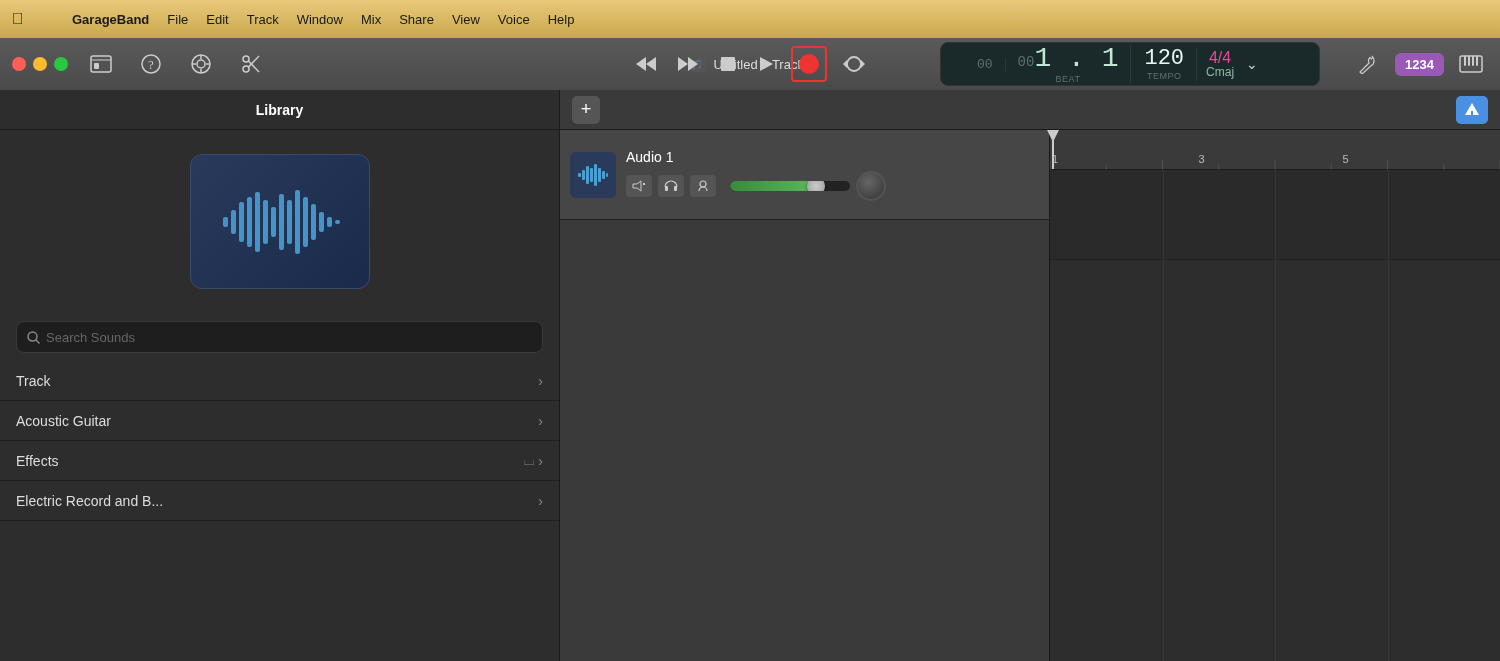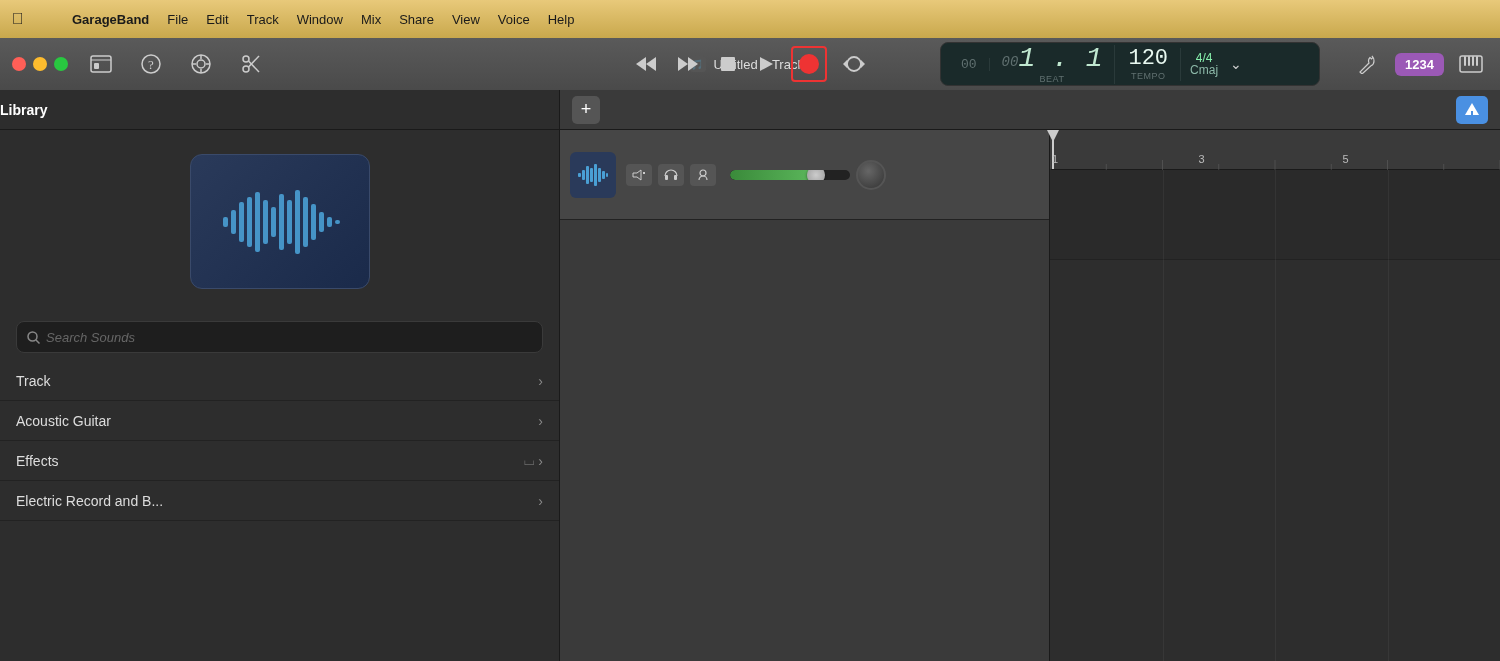--- a/index.html
+++ b/index.html
@@ -118,21 +118,21 @@
       position: absolute;
       right: 180px;
       top: 50%;
       transform: translateY(-50%);
       background: #1a2a2a;
       border: 1px solid #333;
       border-radius: 8px;
       height: 44px;
       display: flex;
       align-items: center;
-      padding: 0 8px;
+      padding: 0 24px;
       gap: 0;
       min-width: 380px;
     }
     .lcd-section {
       display: flex;
       flex-direction: column;
       align-items: center;
       padding: 0 12px;
       border-right: 1px solid #2a3a3a;
     }
@@ -147,31 +147,30 @@
     .lcd-label {
       color: #607070;
       font-size: 9px;
       letter-spacing: 0.5px;
       text-transform: uppercase;
       margin-top: 1px;
     }
     .lcd-big {
       font-size: 28px;
       color: #c0e8d0;
-      font-style: italic;
     }
     .lcd-key-section {
       display: flex;
       flex-direction: column;
       align-items: center;
       padding: 0 8px;
     }
     .lcd-key-value {
-      color: #86efac;
-      font-size: 12px;
+      color: #ec4899;
+      font-size: 16px;
       line-height: 1;
     }
     .chevron-btn {
       color: #ccc;
       margin-left: 4px;
       cursor: pointer;
       font-size: 14px;
     }
 
     .toolbar-right {
@@ -205,21 +204,21 @@
       min-width: 560px;
       background: #2d2d2d;
       border-right: 1px solid #1a1a1a;
       display: flex;
       flex-direction: column;
     }
     .sidebar-header {
       height: 40px;
       display: flex;
       align-items: center;
-      justify-content: flex-start;
+      justify-content: center;
       background: #2d2d2d;
       border-bottom: 1px solid #1a1a1a;
     }
     .sidebar-title {
       color: #fff;
       font-size: 14px;
       font-weight: 600;
     }
 
     .library-icon-area {
@@ -696,21 +695,21 @@
         </svg>
       </div>
     </div>
 
     <div class="search-area">
       <div class="search-box">
         <svg width="13" height="13" viewBox="0 0 13 13" fill="none">
           <circle cx="5.5" cy="5.5" r="4.5" stroke="#888" stroke-width="1.5"></circle>
           <line x1="9" y1="9" x2="12.5" y2="12.5" stroke="#888" stroke-width="1.5"></line>
         </svg>
-        <span style="color:#666;font-size:13px;font-style:italic;">Search Sounds</span>
+        <span style="color:#666;font-size:13px;">Search Sounds</span>
       </div>
     </div>
 
     <div class="sound-list">
       <div class="sound-item">
         <span>Track</span>
         <span class="chevron-right">›</span>
       </div>
       <div class="sound-item">
         <span>Acoustic Guitar</span>
@@ -761,20 +760,21 @@
                 <rect x="9" y="4" width="3" height="18" rx="1"></rect>
                 <rect x="13" y="6" width="3" height="14" rx="1"></rect>
                 <rect x="17" y="2" width="3" height="22" rx="1"></rect>
                 <rect x="21" y="6" width="3" height="14" rx="1"></rect>
                 <rect x="25" y="9" width="3" height="8" rx="1"></rect>
                 <rect x="29" y="11" width="2" height="4" rx="1"></rect>
               </g>
             </svg>
           </div>
           <div class="track-info">
+            <div class="track-name">Audio 1</div>
             <div class="track-controls-row">
               <div class="track-ctrl-btn">
                 <svg width="14" height="12" viewBox="0 0 14 12" fill="none">
                   <polygon points="1,4 5,4 9,1 9,11 5,8 1,8" stroke="#ccc" stroke-width="1" fill="none"></polygon>
                   <line x1="11" y1="3" x2="13" y2="5" stroke="#ccc" stroke-width="1"></line>
                   <line x1="13" y1="3" x2="11" y2="5" stroke="#ccc" stroke-width="1"></line>
                 </svg>
               </div>
               <div class="track-ctrl-btn">
                 <svg width="14" height="12" viewBox="0 0 14 12" fill="none">

